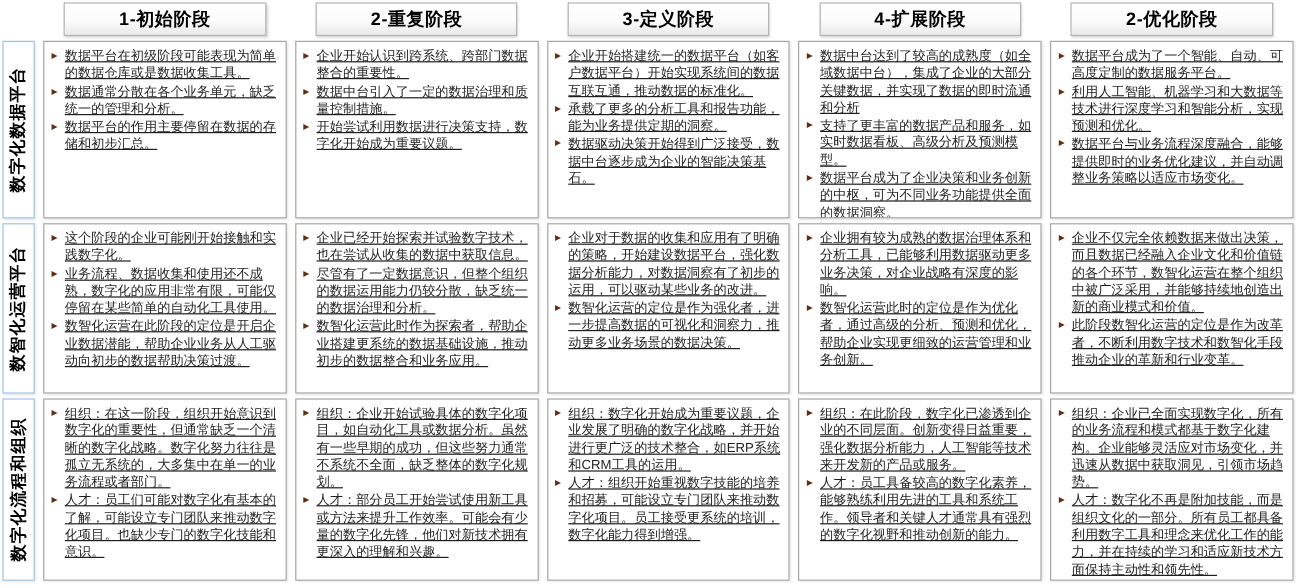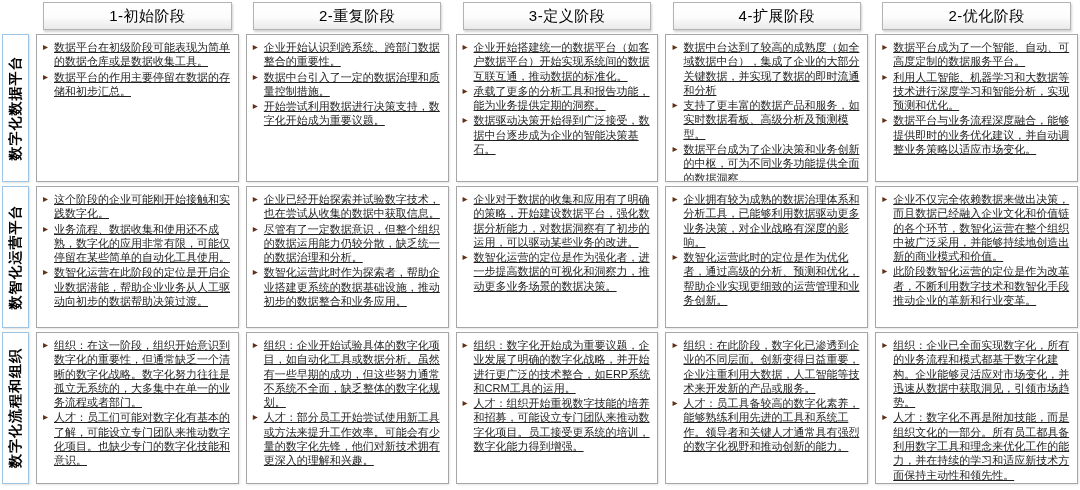--- a/index.html
+++ b/index.html
@@ -27,24 +27,23 @@
   }
   .stage-header {
     width: 82%;
     background: linear-gradient(180deg, #ffffff 0%, #fcfcfc 55%, #e9e9e9 100%);
     border: 1px solid #b3b3b3;
     box-shadow: 1px 2px 2px rgba(0,0,0,0.18);
     display: flex;
     align-items: center;
     justify-content: center;
     font-size: 15px;
-    font-weight: normal;
+    font-weight: bold;
     color: #000000;
     letter-spacing: 0.5px;
-    padding-left: 20px;
   }
   .row-label-box {
     border: 1px solid #9dc3e6;
     background: #ffffff;
     box-shadow: 1px 1px 2px rgba(0,0,0,0.12);
     display: flex;
     align-items: center;
     justify-content: center;
     overflow: hidden;
   }
@@ -107,20 +106,21 @@
   <div class="stage-header-wrap">
     <div class="stage-header">2-优化阶段</div>
   </div>
 
   <div class="row-label-box">
     <span class="vtext">数字化数据平台</span>
   </div>
   <div class="cell">
     <ul class="bullets">
         <li class="bullet-item">数据平台在初级阶段可能表现为简单的数据仓库或是数据收集工具。</li>
+        <li class="bullet-item">数据通常分散在各个业务单元，缺乏统一的管理和分析。</li>
         <li class="bullet-item">数据平台的作用主要停留在数据的存储和初步汇总。</li>
       </ul>
   </div>
   <div class="cell">
     <ul class="bullets">
         <li class="bullet-item">企业开始认识到跨系统、跨部门数据整合的重要性。</li>
         <li class="bullet-item">数据中台引入了一定的数据治理和质量控制措施。</li>
         <li class="bullet-item">开始尝试利用数据进行决策支持，数字化开始成为重要议题。</li>
       </ul>
   </div>
@@ -198,21 +198,21 @@
       </ul>
   </div>
   <div class="cell">
     <ul class="bullets">
         <li class="bullet-item">组织：数字化开始成为重要议题，企业发展了明确的数字化战略，并开始进行更广泛的技术整合，如ERP系统和CRM工具的运用。</li>
         <li class="bullet-item">人才：组织开始重视数字技能的培养和招募，可能设立专门团队来推动数字化项目。员工接受更系统的培训，数字化能力得到增强。</li>
       </ul>
   </div>
   <div class="cell">
     <ul class="bullets">
-        <li class="bullet-item">组织：在此阶段，数字化已渗透到企业的不同层面。创新变得日益重要，企业注重利用大数据，人工智能等技术来开发新的产品或服务。</li>
+        <li class="bullet-item">组织：在此阶段，数字化已渗透到企业的不同层面。创新变得日益重要，强化数据分析能力，人工智能等技术来开发新的产品或服务。</li>
         <li class="bullet-item">人才：员工具备较高的数字化素养，能够熟练利用先进的工具和系统工作。领导者和关键人才通常具有强烈的数字化视野和推动创新的能力。</li>
       </ul>
   </div>
   <div class="cell">
     <ul class="bullets">
         <li class="bullet-item">组织：企业已全面实现数字化，所有的业务流程和模式都基于数字化建构。企业能够灵活应对市场变化，并迅速从数据中获取洞见，引领市场趋势。</li>
         <li class="bullet-item">人才：数字化不再是附加技能，而是组织文化的一部分。所有员工都具备利用数字工具和理念来优化工作的能力，并在持续的学习和适应新技术方面保持主动性和领先性。</li>
       </ul>
   </div>
 

